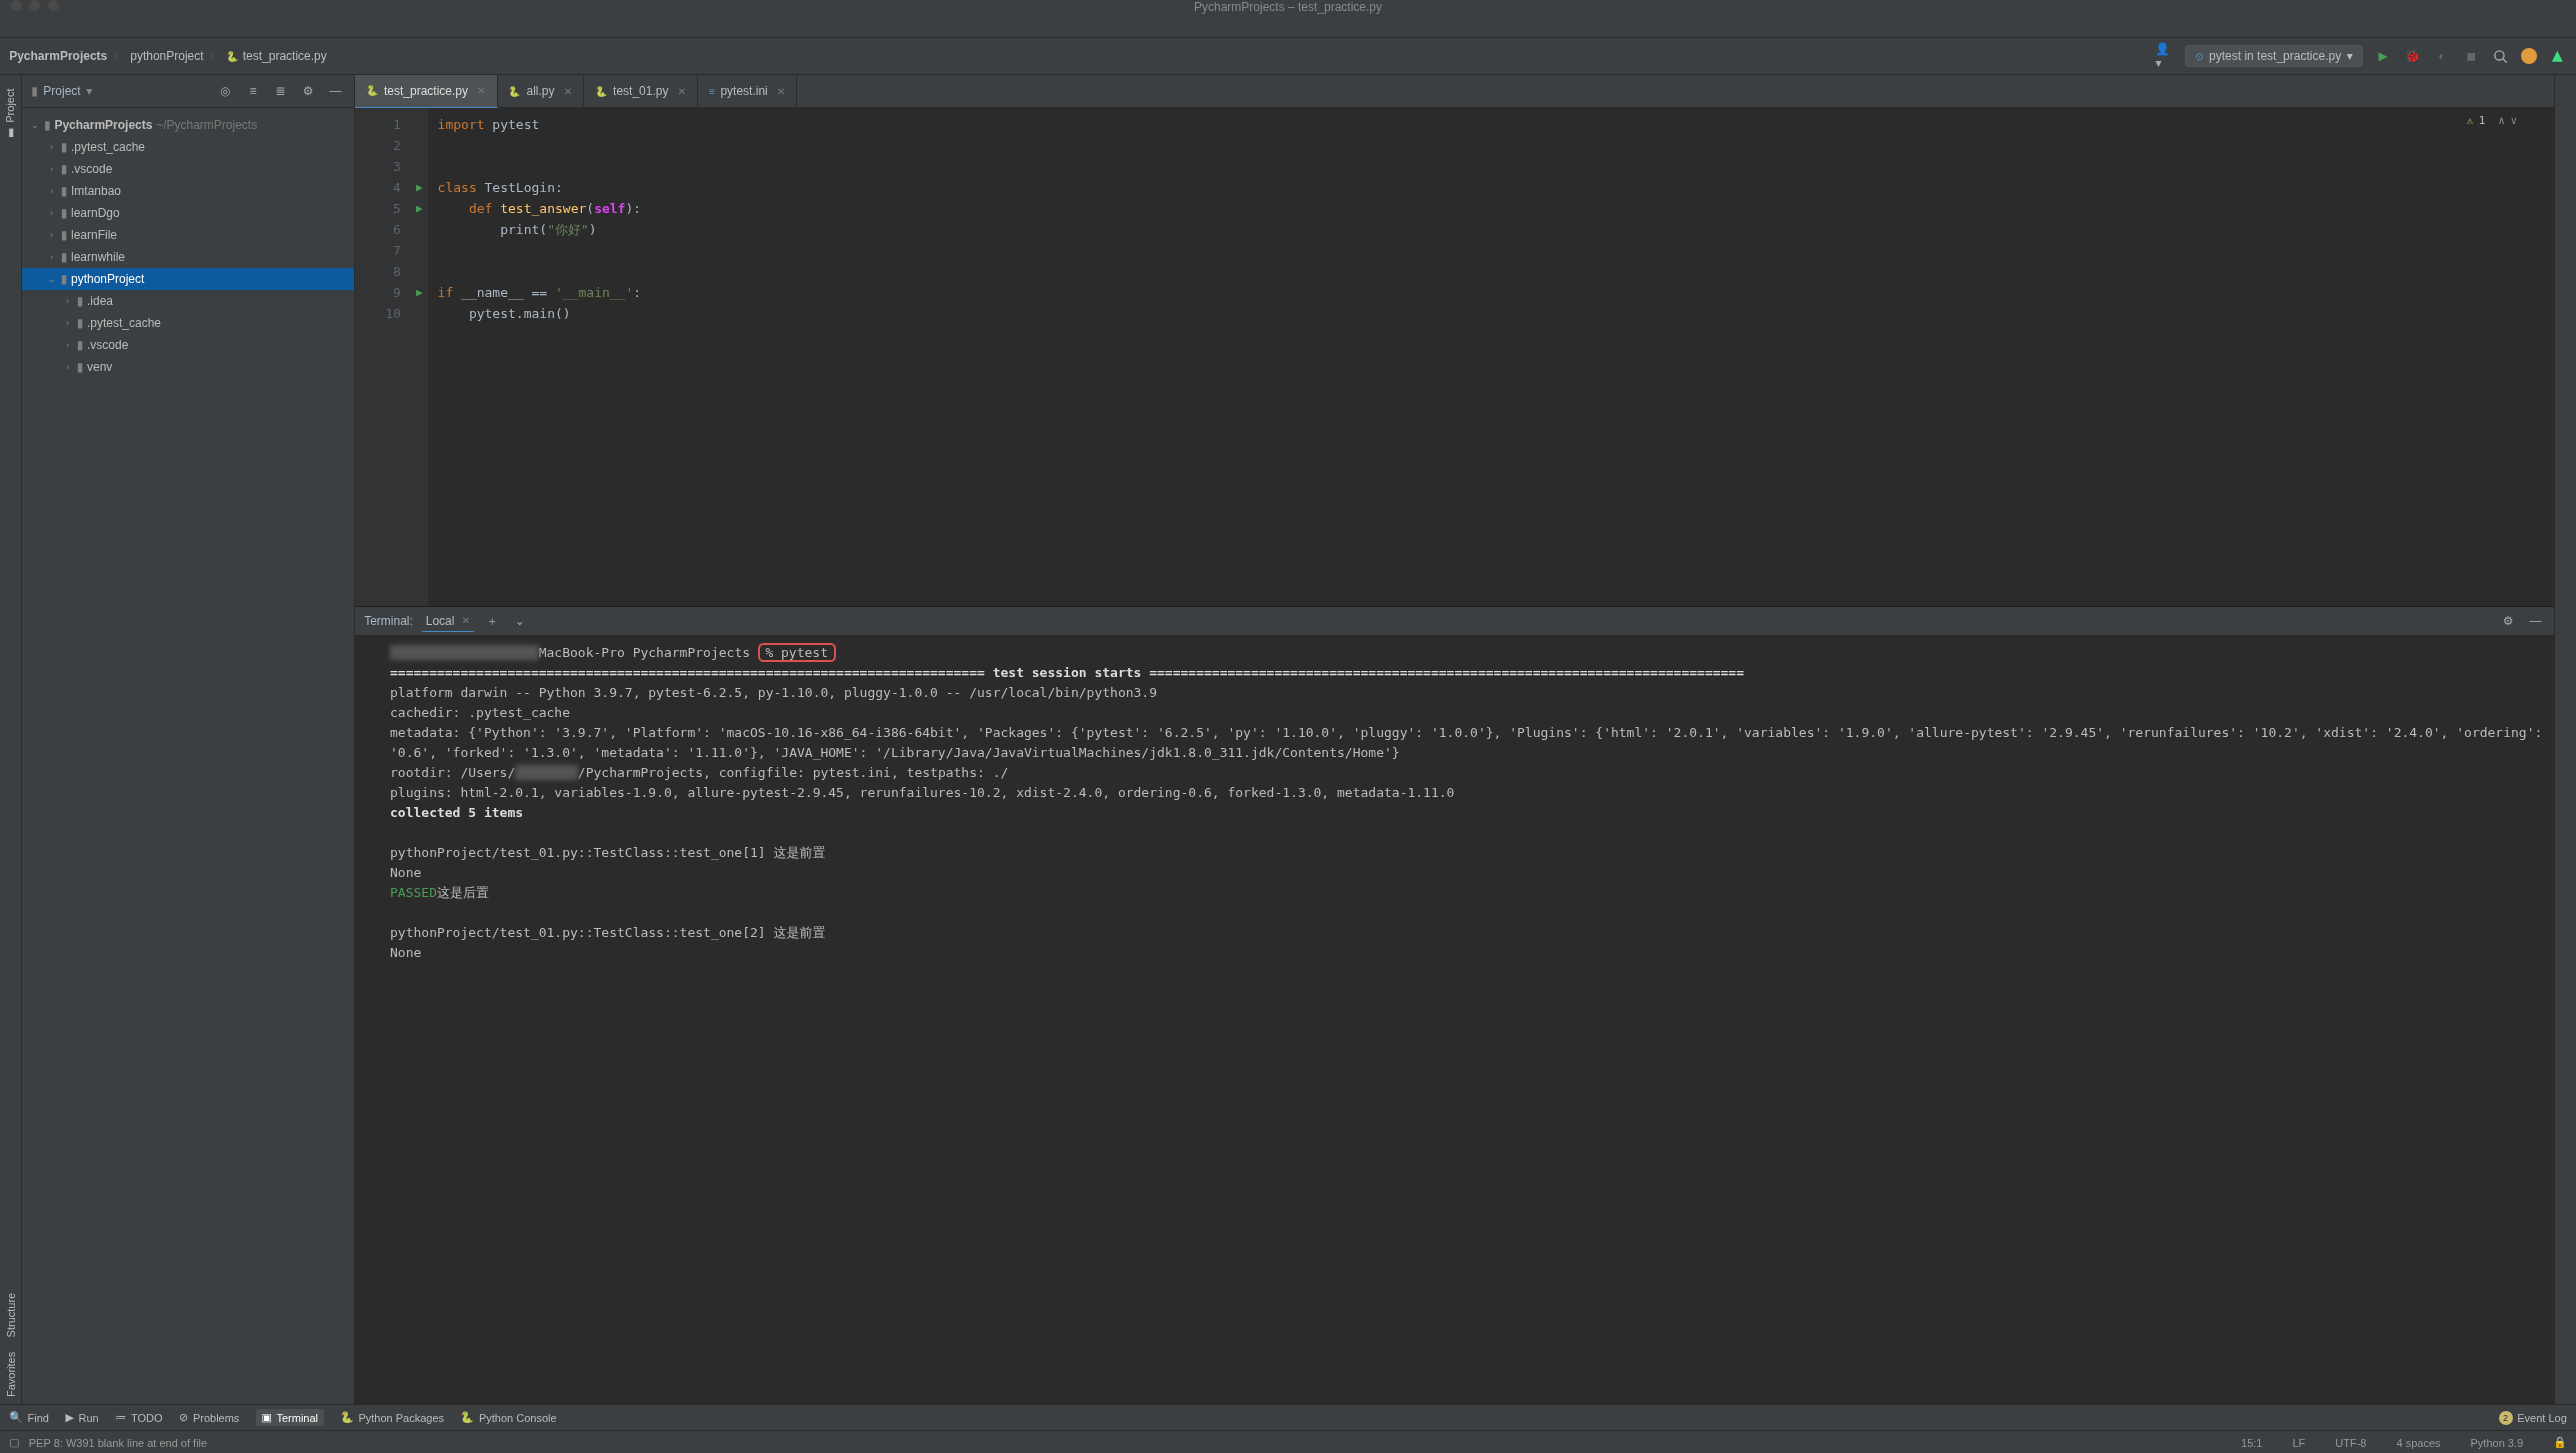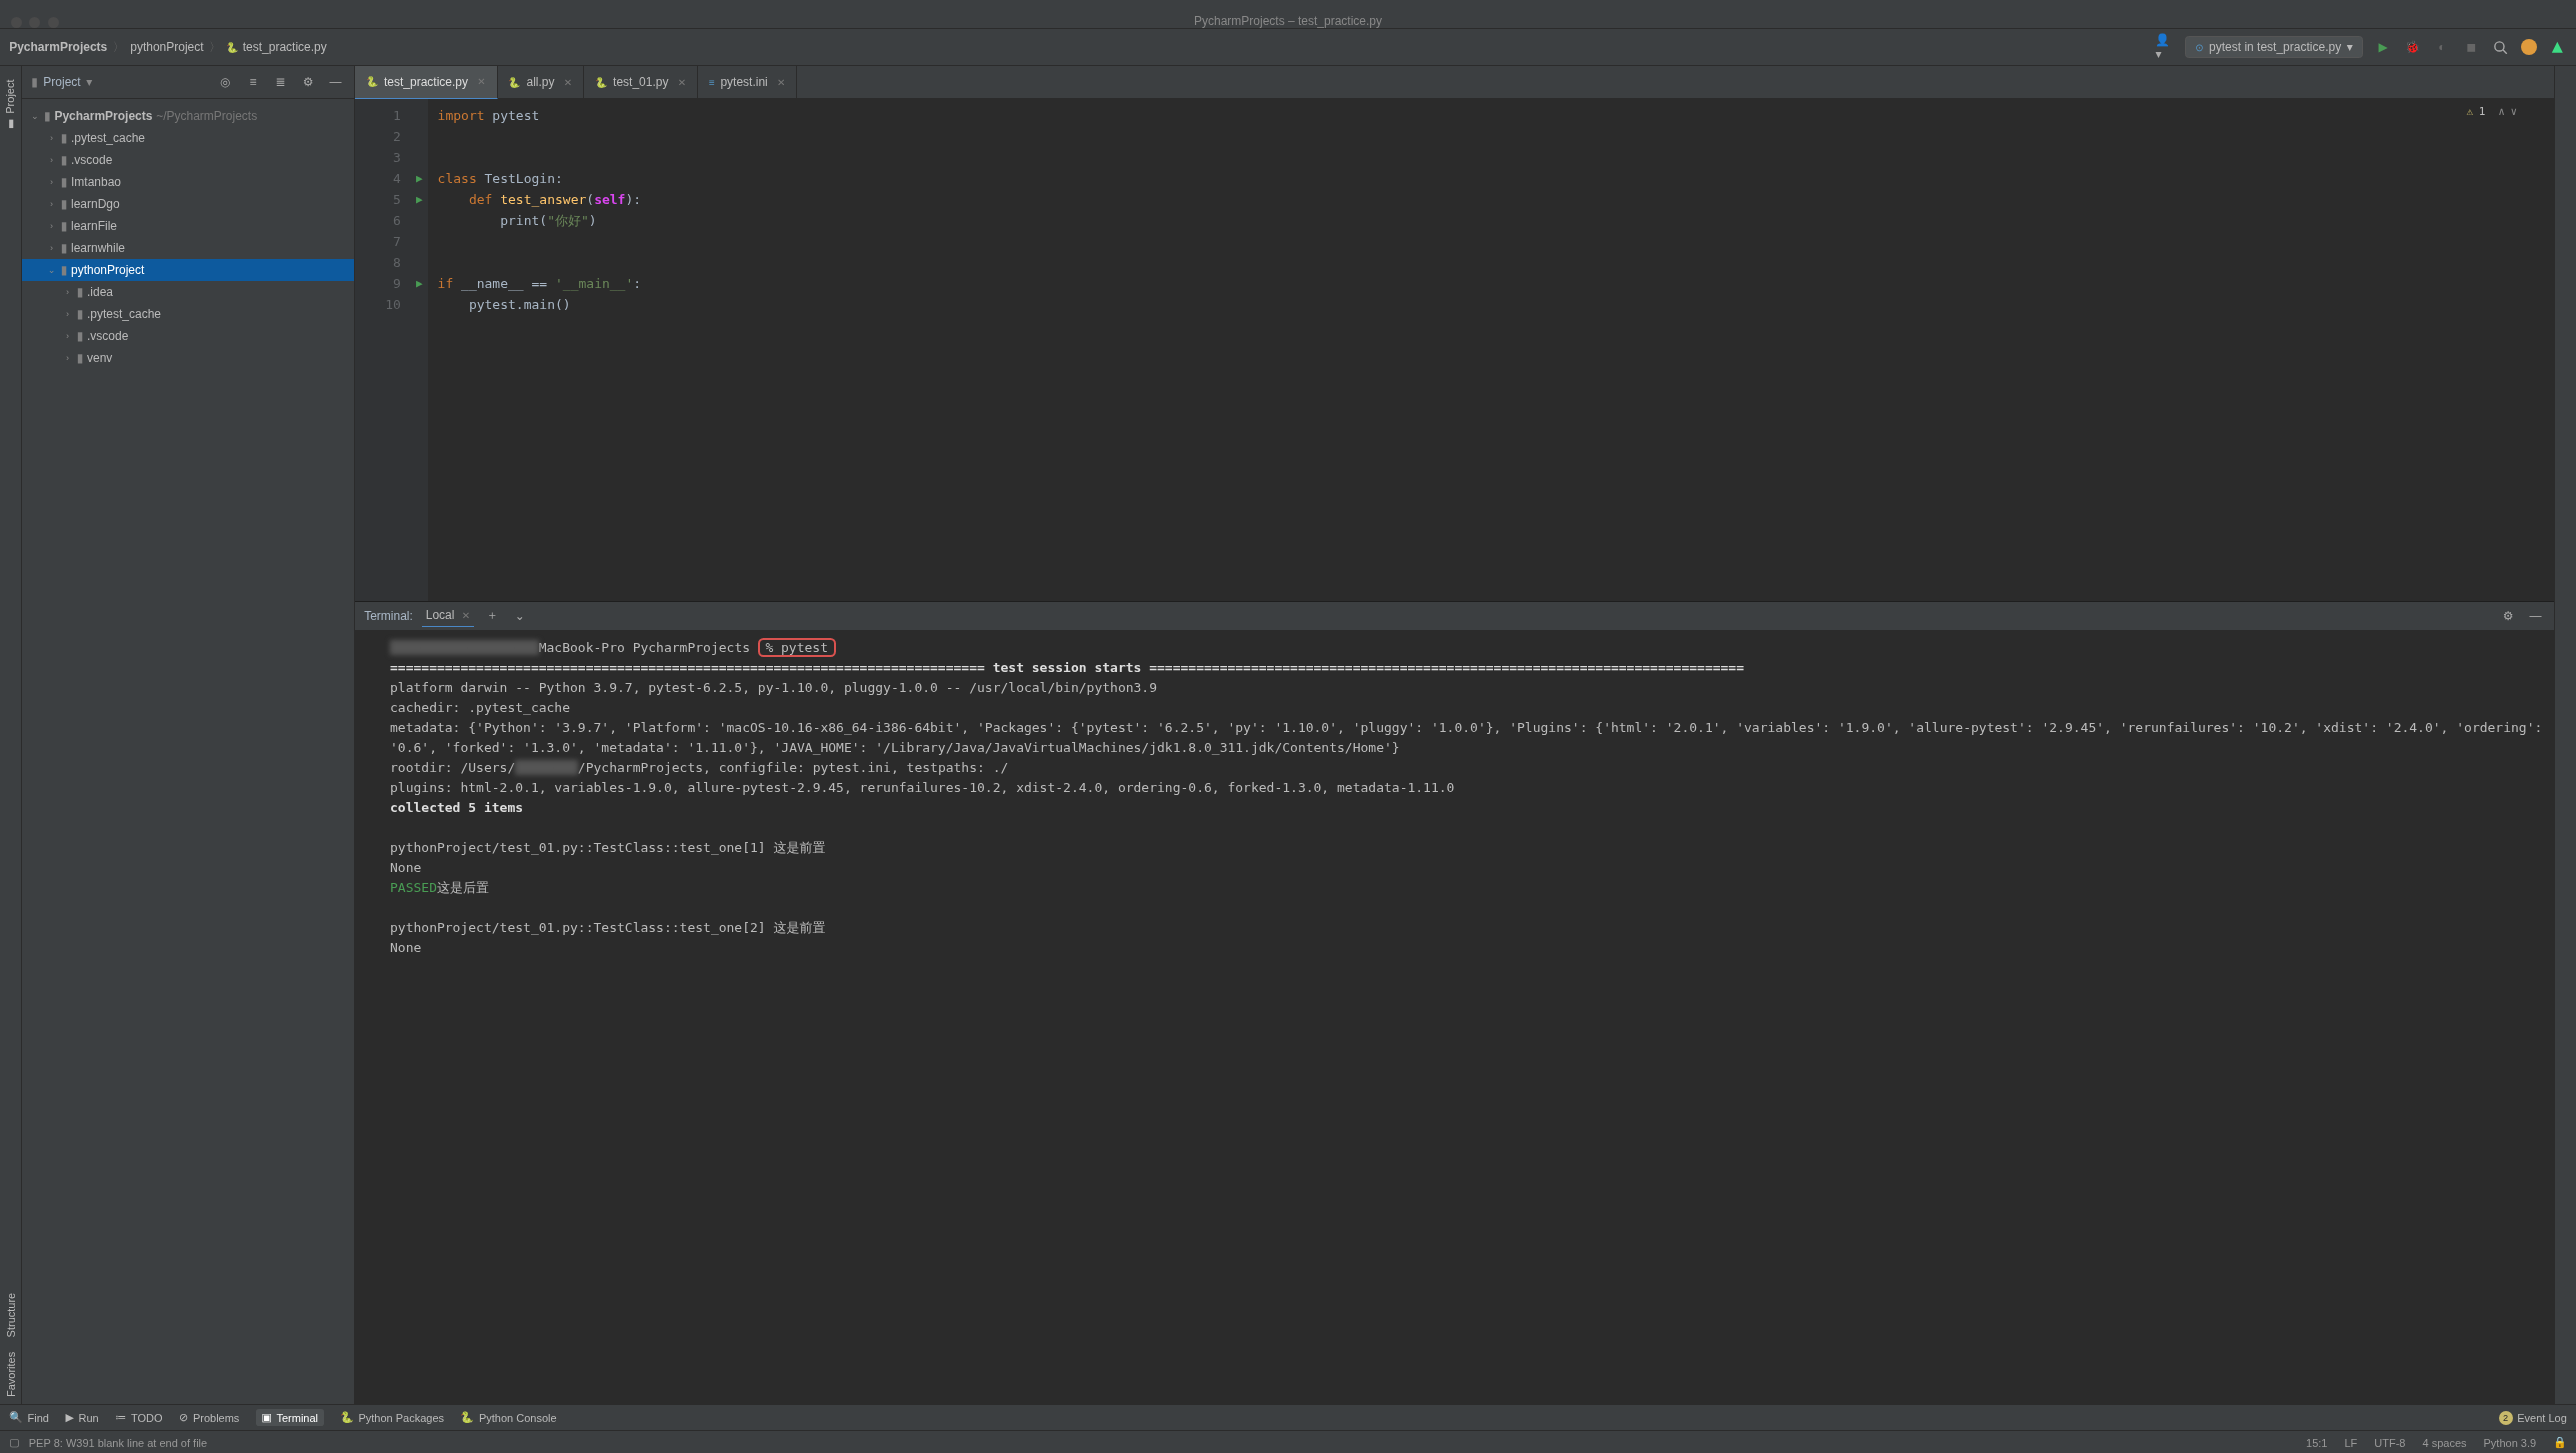--- a/index.html
+++ b/index.html
@@ -9,24 +9,24 @@
   background: #2b2b2b;
   color: #a9b7c6;
   width: 2576px;
   height: 1454px;
   overflow: hidden;
   display: flex;
   flex-direction: column;
   transform-origin: top left;
 }
 .title-bar {
-  height: 29px;
-  background: #3c3f41;
-  display: flex;
-  align-items: flex-end;
+  height: 38px;
+  background: #3c3f41;
+  display: flex;
+  align-items: flex-start;
   justify-content: center;
   border-bottom: 0.9px solid #2b2b2b;
   position: relative;
 }
 .traffic-lights { position: absolute; left: 11px; display: flex; gap: 7.4px; }
 .traffic-light { width: 11px; height: 11px; border-radius: 50%; background: #4a4a4a; }
 .title-text { color: #888; font-size: 12px; }
 
 .nav-bar {
   height: 37px;
@@ -188,21 +188,21 @@
 .status-bar {
   height: 24px;
   background: #3c3f41;
   display: flex;
   align-items: center;
   padding: 0 9.2px;
   font-size: 11px;
   color: #999;
   border-top: 0.9px solid #2b2b2b;
 }
-.status-right { margin-left: auto; display: flex; gap: 17px; align-items: center;}
+.status-right { margin-left: auto; display: flex; gap: 30px; align-items: center;}
 
 .py-icon { color: #5394c4; font-size: 10px; }
 .add-user { color: #aaa; }
 .green { color: #499c54; }
 .bug-icon { color: #499c54;}
 .search-icon { color: #aaa;}
 .avatar { width: 16.6px; height: 16.6px; border-radius: 50%; background: #e09b3d; }
 
 svg { display: block; }
 </style>

